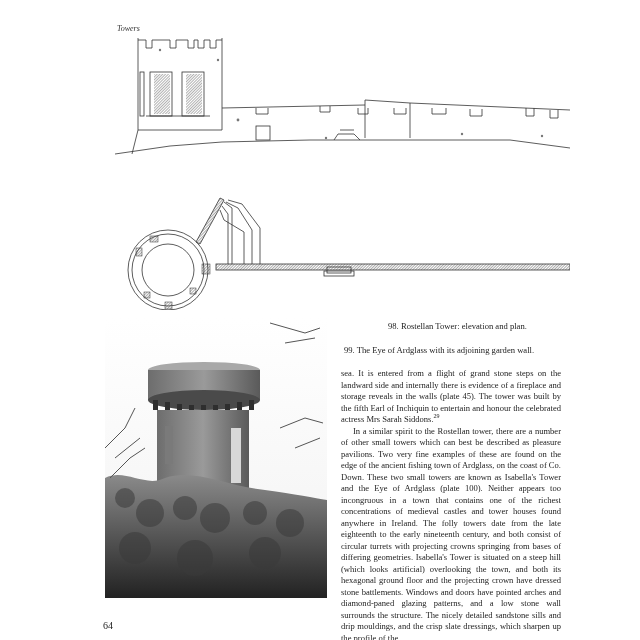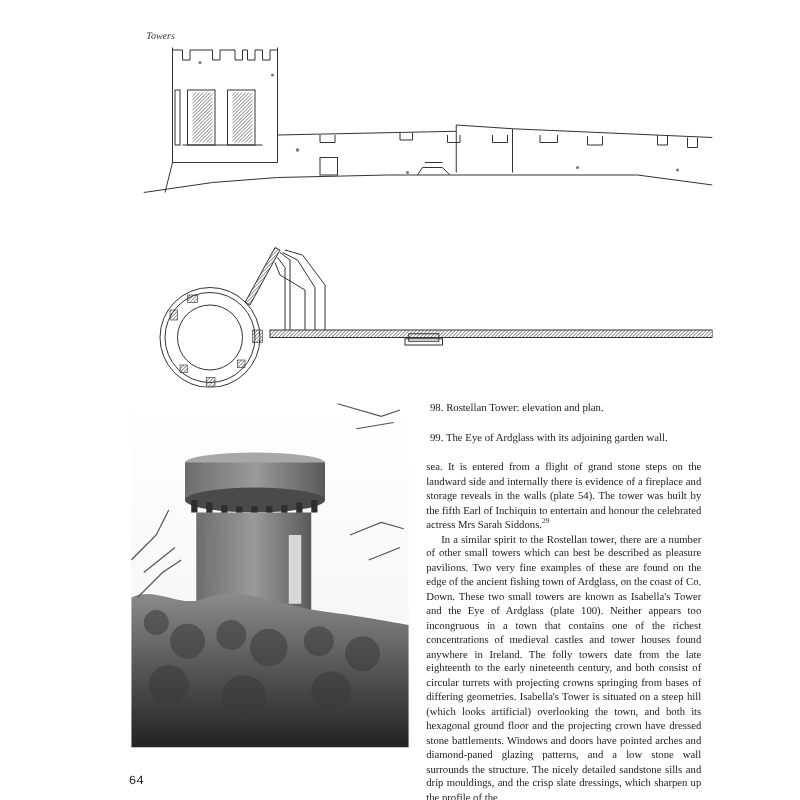--- a/index.html
+++ b/index.html
@@ -2,26 +2,26 @@
 <html><head>
   <meta charset="utf-8">
   <style>
     html, body { margin: 0; padding: 0; }
     body { width: 640px; height: 640px; background: #ffffff; position: relative; overflow: hidden; font-family: "Liberation Serif", "DejaVu Serif", serif; color: #1a1a1a; }
     .running-head { position: absolute; left: 117px; top: 24px; font-size: 8px; font-style: italic; color: #333; font-family: Liberation Serif, serif; }
     .elevation { position: absolute; left: 110px; top: 30px; width: 460px; height: 130px; }
     .plan { position: absolute; left: 120px; top: 180px; width: 450px; height: 130px; }
     .photo { position: absolute; left: 105px; top: 318px; width: 222px; height: 280px; }
     .caption { position: absolute; left: 344px; font-size: 8.6px; color: #222; white-space: nowrap; }
-    .cap1 { top: 321px; }
+    .cap1 { top: 321px; margin-left: 44px; }
     .cap2 { top: 345px; }
     .body-text { position: absolute; left: 341px; top: 368px; width: 220px; font-size: 8.55px; line-height: 11.5px; text-align: justify; color: #1c1c1c; }
     .body-text p { margin: 0; }
     .body-text p.indent { text-indent: 12px; }
-    .page-number { position: absolute; left: 103px; top: 620px; font-size: 10px; color: #222; font-family: Liberation Mono, monospace; }
+    .page-number { position: absolute; left: 103px; top: 620px; font-size: 10px; color: #222; }
     sup { font-size: 6px; line-height: 0; }
   </style>
 </head>
 <body>
 
 <div class="running-head">Towers</div>
 
 <svg class="elevation" viewBox="0 0 460 130" xmlns="http://www.w3.org/2000/svg">
   <defs>
     <pattern id="hatch" width="2" height="2" patternUnits="userSpaceOnUse" patternTransform="rotate(45)">
@@ -172,17 +172,17 @@
 <div class="caption cap1">
   <span>98.</span>
   <span>Rostellan Tower: elevation and plan.</span>
 </div>
 <div class="caption cap2">
   <span>99.</span>
   <span>The Eye of Ardglass with its adjoining garden wall.</span>
 </div>
 
 <div class="body-text">
-  <p><span>sea. It is entered from a flight of grand stone steps on the landward side and internally there is evidence of a fireplace and storage reveals in the walls (plate 54). The tower was built by the fifth Earl of Inchiquin to entertain and honour the celebrated actress Mrs Sarah Siddons.</span><sup>29</sup></p>
+  <p><span>sea. It is entered from a flight of grand stone steps on the landward side and internally there is evidence of a fireplace and storage reveals in the walls (plate 45). The tower was built by the fifth Earl of Inchiquin to entertain and honour the celebrated actress Mrs Sarah Siddons.</span><sup>29</sup></p>
   <p class="indent">In a similar spirit to the Rostellan tower, there are a number of other small towers which can best be described as pleasure pavilions. Two very fine examples of these are found on the edge of the ancient fishing town of Ardglass, on the coast of Co. Down. These two small towers are known as Isabella's Tower and the Eye of Ardglass (plate 100). Neither appears too incongruous in a town that contains one of the richest concentrations of medieval castles and tower houses found anywhere in Ireland. The folly towers date from the late eighteenth to the early nineteenth century, and both consist of circular turrets with projecting crowns springing from bases of differing geometries. Isabella's Tower is situated on a steep hill (which looks artificial) overlooking the town, and both its hexagonal ground floor and the projecting crown have dressed stone battlements. Windows and doors have pointed arches and diamond-paned glazing patterns, and a low stone wall surrounds the structure. The nicely detailed sandstone sills and drip mouldings, and the crisp slate dressings, which sharpen up the profile of the</p>
 </div>
 
 <div class="page-number">64</div>
 
 </body></html>

